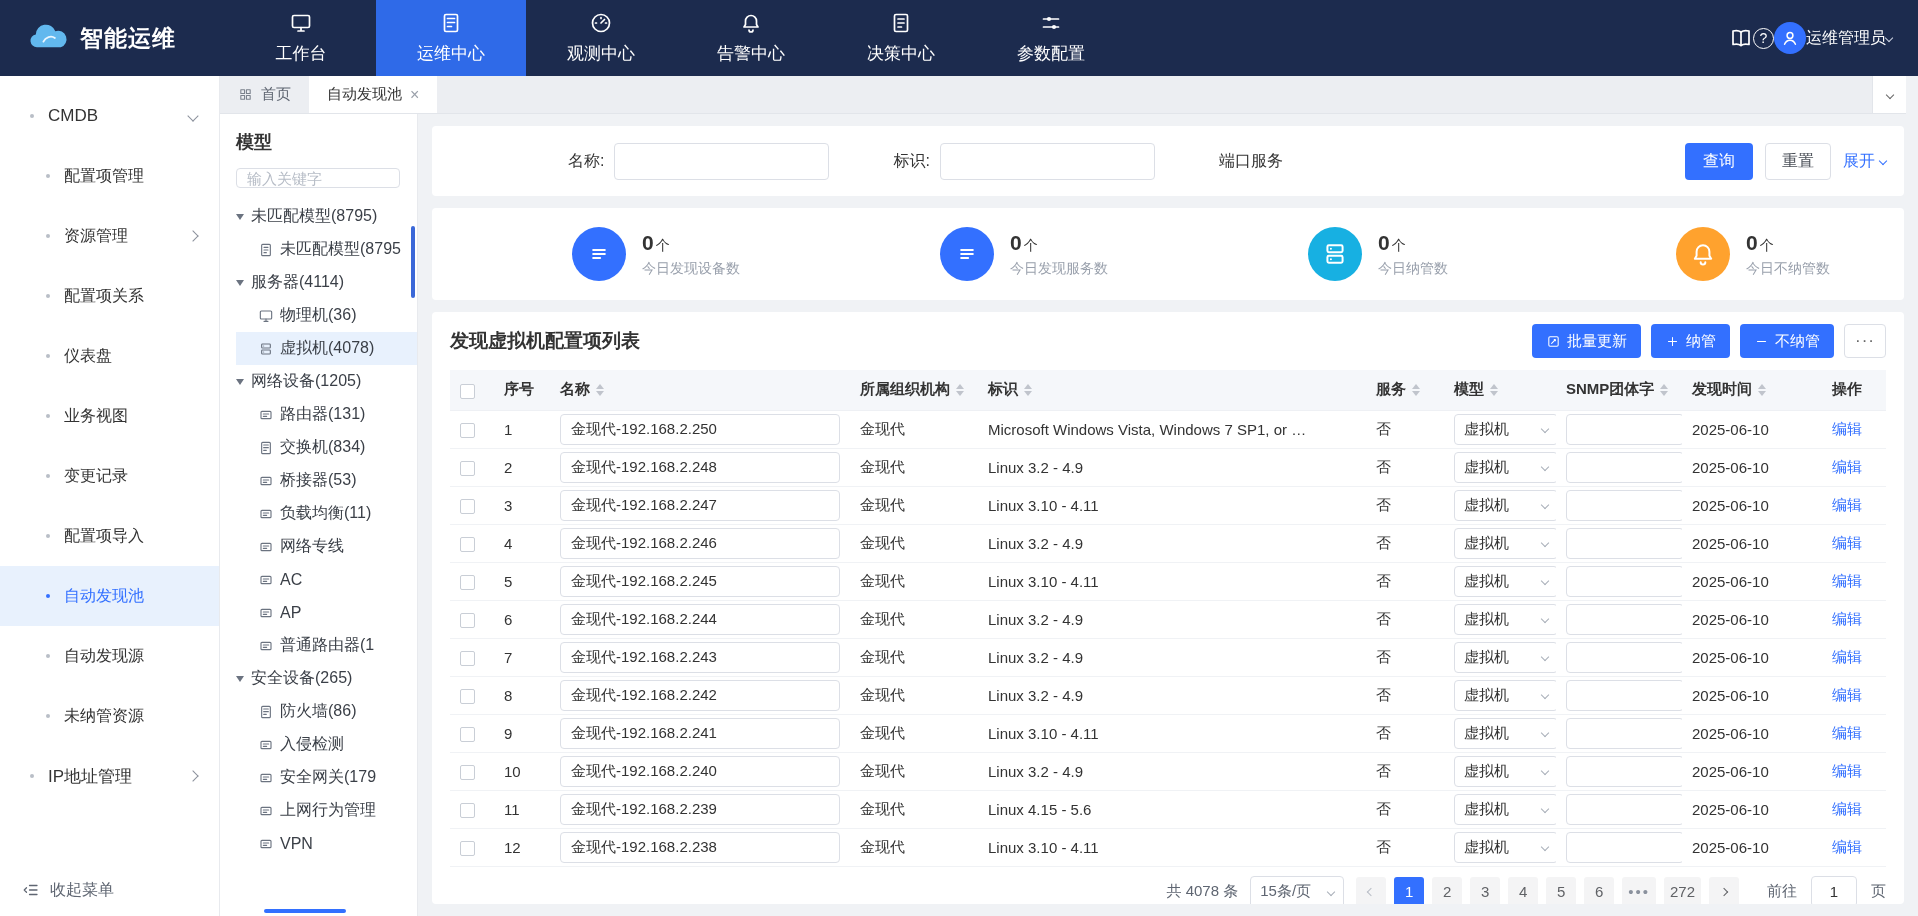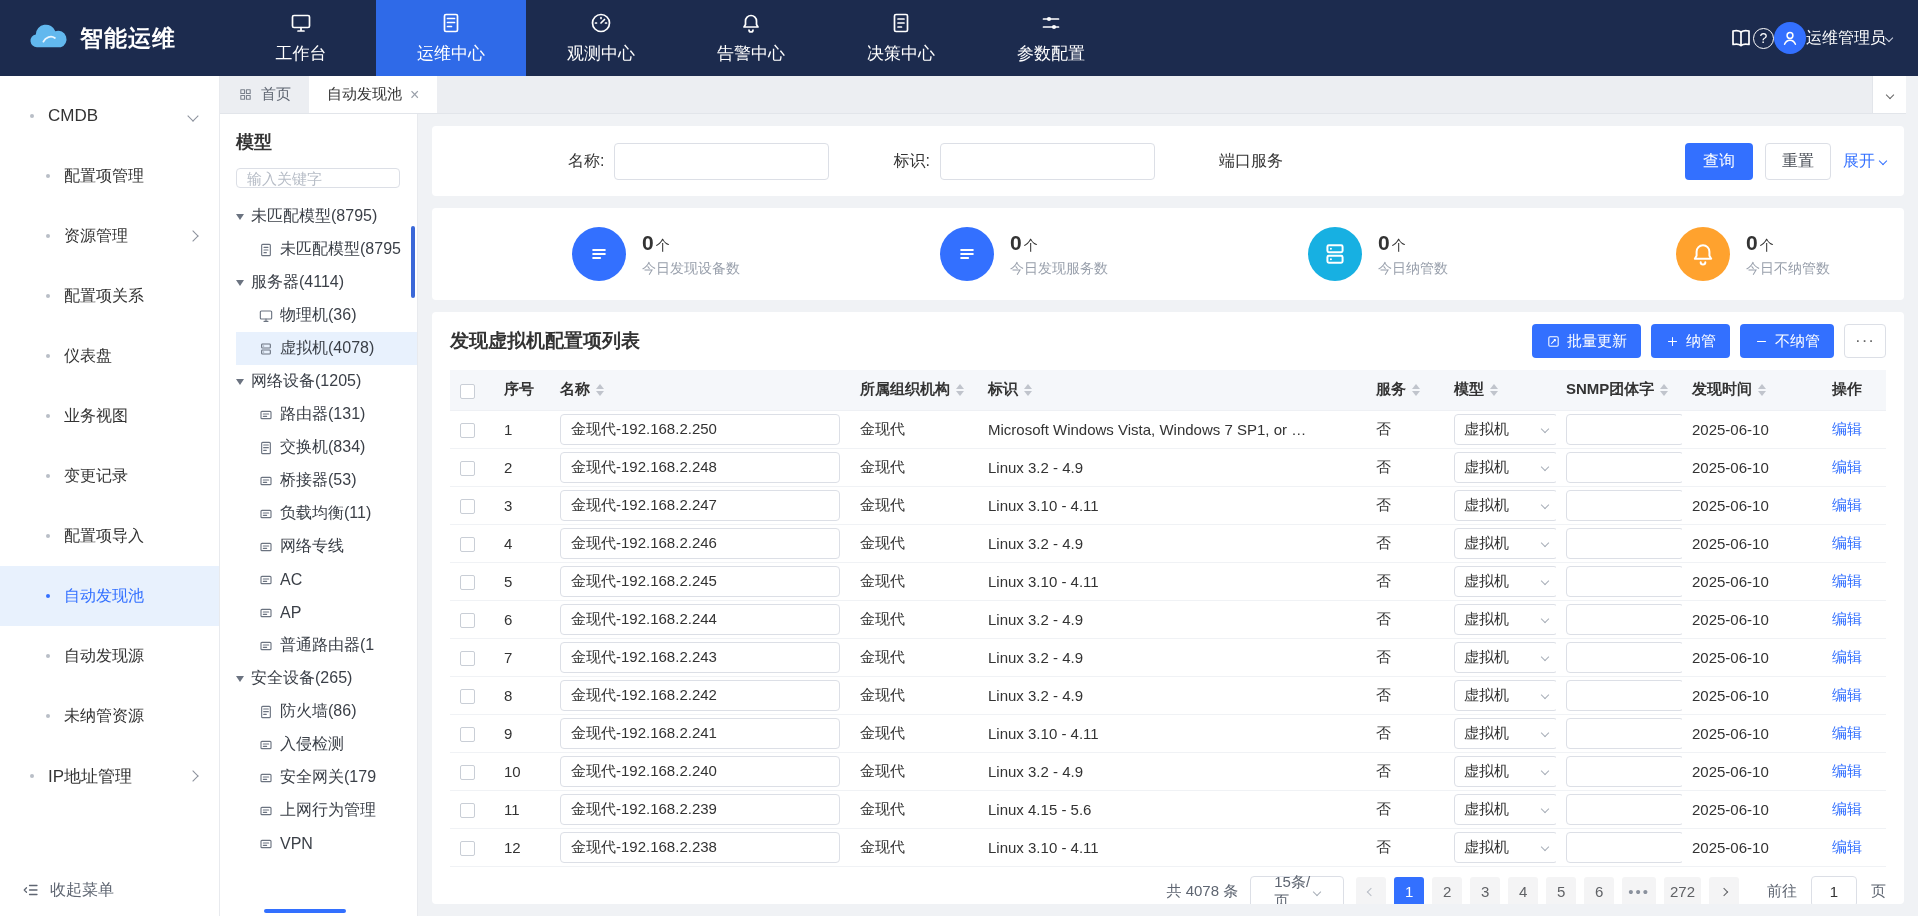--- a/index.html
+++ b/index.html
@@ -133,21 +133,21 @@
     outline:none;background:#fff}
   .cell-select{width:104px;height:31px;border:1px solid #dcdfe6;border-radius:4px;display:flex;align-items:center;
     justify-content:space-between;padding:0 9px;font-size:15px;color:#333;cursor:pointer;background:#fff}
   .cell-select .chev{color:#a8aeb8}
   .snmp-input{width:118px}
   .link{color:var(--accent,#3370ff);cursor:pointer}
 
   .pager{margin-top:auto;height:50px;display:flex;align-items:center;justify-content:flex-end;gap:12px;font-size:15px;
     color:#5f6672;flex:none}
   .psize{width:94px;height:32px;border:1px solid #dcdfe6;border-radius:4px;display:flex;align-items:center;
-    justify-content:space-between;padding:0 23px;color:#5f6672;cursor:pointer;background:#fff}
+    justify-content:space-between;padding:0 9px;color:#5f6672;cursor:pointer;background:#fff}
   .psize .chev{color:#a8aeb8}
   .pager-pages{display:flex;align-items:center;gap:8px}
   .pbtn{min-width:30px;height:30px;border-radius:3px;background:#f4f4f5;display:inline-flex;align-items:center;
     justify-content:center;color:#606266;cursor:pointer;padding:0 6px;font-size:15px}
   .pbtn.active{background:var(--accent,#3370ff);color:#fff}
   .pbtn.dim{color:#b8bdc6}
   .pbtn.pdots{letter-spacing:2px;color:#8a919d}
   .goto-input{width:46px;height:31px;border:1px solid #dcdfe6;border-radius:4px;text-align:center;font-size:15px;
     color:#333;outline:none;margin:0 2px}
 </style>

